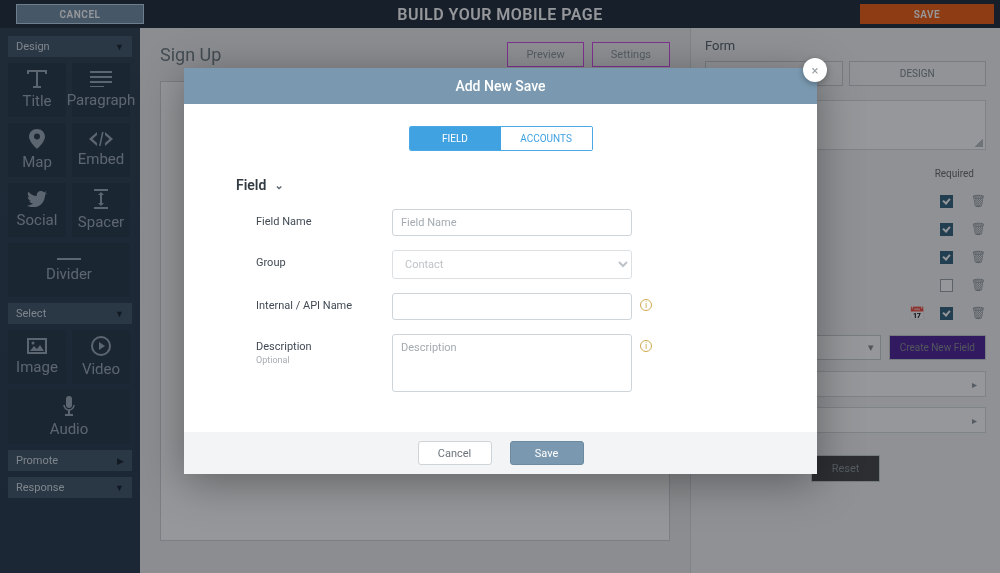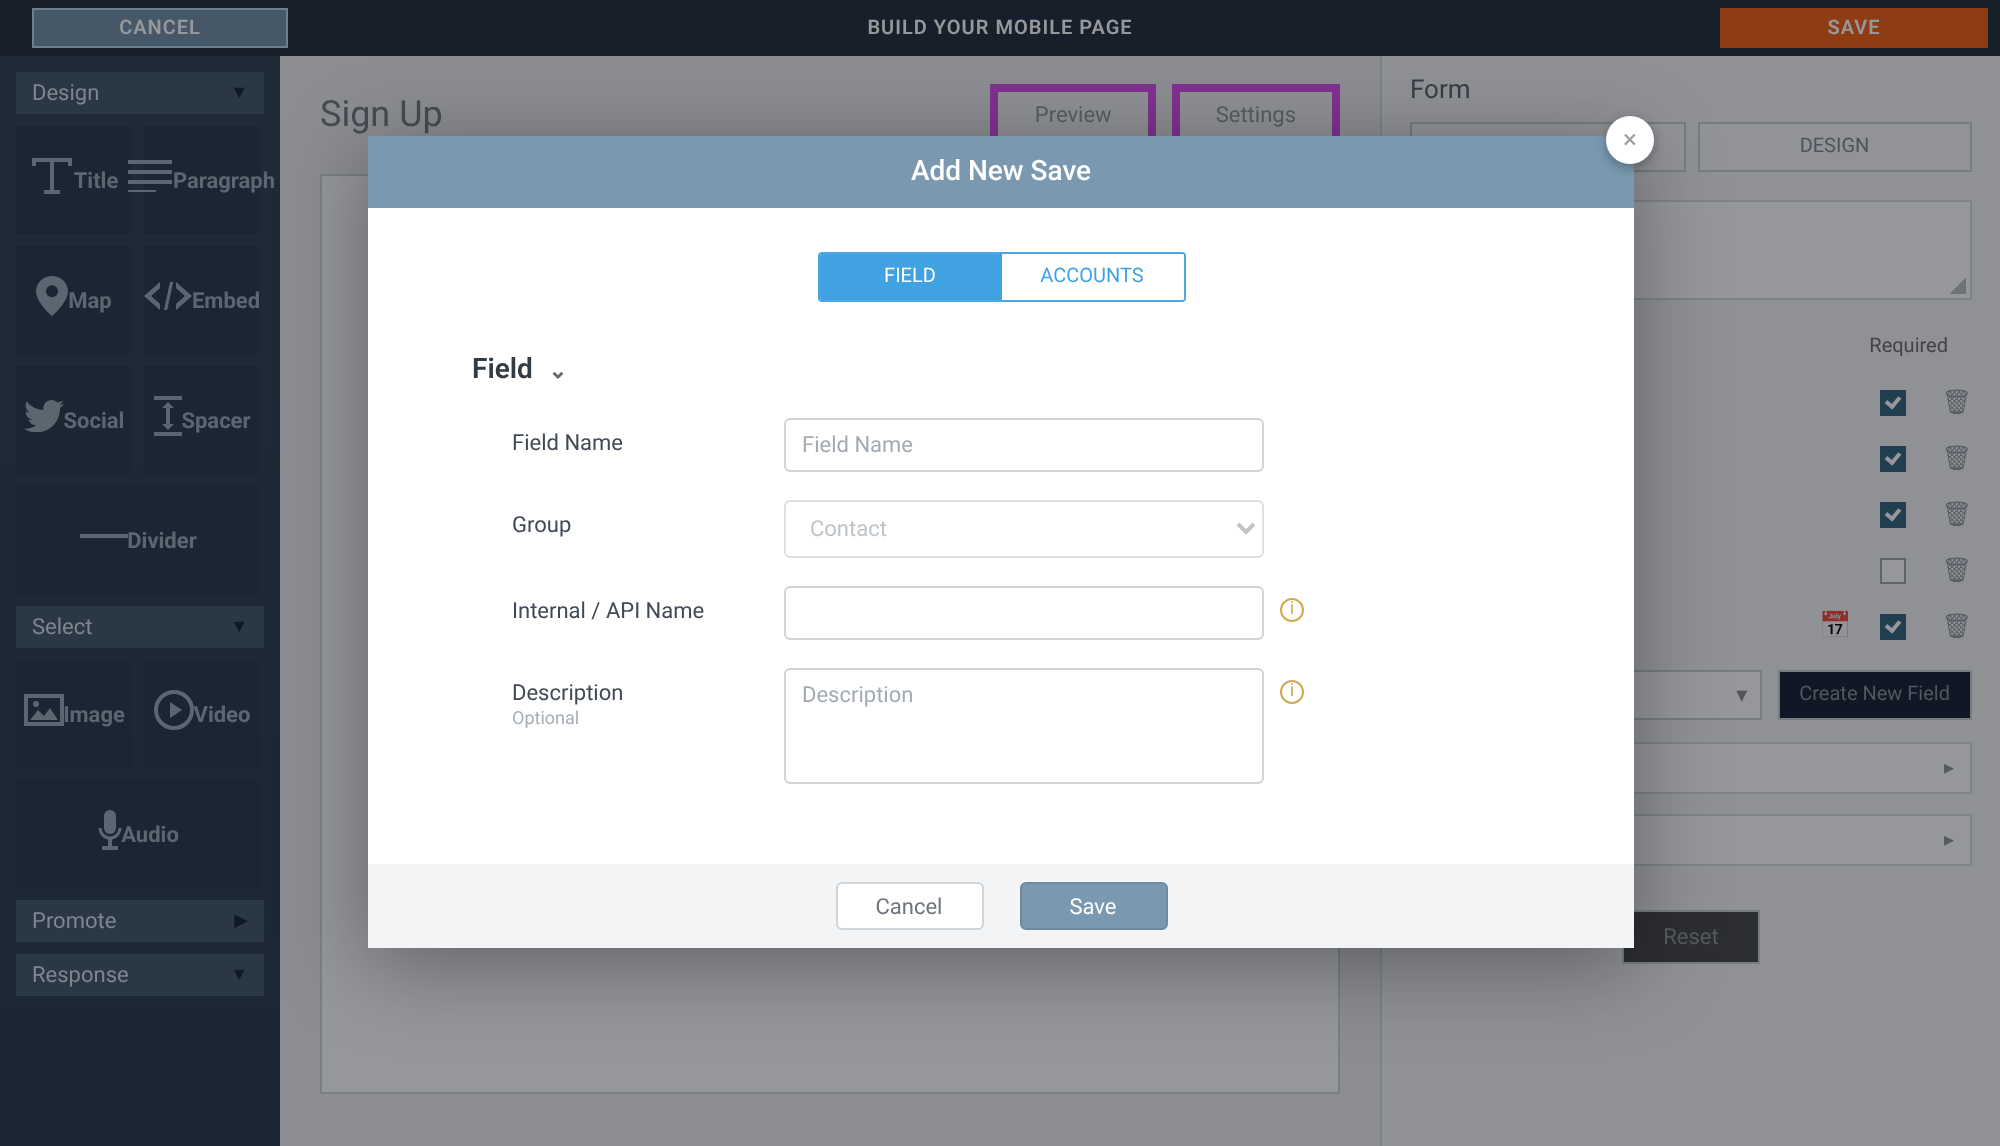--- a/index.html
+++ b/index.html
@@ -1,55 +1,55 @@
 <!DOCTYPE html>
 <html><head>
 <meta charset="utf-8">
 <style>
   *{box-sizing:border-box;margin:0;padding:0;font-family:-apple-system,BlinkMacSystemFont,"Segoe UI",Roboto,Helvetica,Arial,sans-serif;}
   body{width:1000px;height:573px;overflow:hidden;background:#000;position:relative;}
   .app{width:1000px;height:573px;background:#1c2a3a;position:relative;}
   
   .topbar{height:28px;background:#1b2636;display:flex;align-items:center;color:#fff;position:relative;}
   .btn-cancel{position:absolute;left:16px;top:4px;width:128px;height:20px;background:#708ba2;border:1px solid #b7d1e6;color:#fff;font-size:10px;font-weight:600;letter-spacing:.5px;display:flex;align-items:center;justify-content:center;cursor:pointer;}
-  .top-title{flex:1;text-align:center;font-size:10px;font-weight:600;letter-spacing:.5px;color:#fff;}
+  .top-title{flex:1;text-align:center;font-size:16px;font-weight:600;letter-spacing:.5px;color:#fff;}
   .btn-save-top{position:absolute;right:6px;top:4px;width:134px;height:20px;background:#f35a0c;color:#fff;font-size:10px;font-weight:600;letter-spacing:.5px;display:flex;align-items:center;justify-content:center;cursor:pointer;}
   
   .workspace{position:absolute;top:28px;left:0;right:0;bottom:0;display:flex;background:#ebebeb;}
   .sidebar{width:140px;background:linear-gradient(#2a3b4d,#223347);padding:8px;color:#b8c2cc;overflow:hidden;}
   .side-header{display:flex;align-items:center;justify-content:space-between;background:#3c5064;color:#d6dee6;padding:4px 8px;font-size:11px;margin-bottom:6px;cursor:pointer;}
   .side-header .tri{font-size:9px;color:#0f1a25;}
   .tile-grid{display:flex;flex-wrap:wrap;gap:6px;margin-bottom:6px;}
-  .tile{width:58px;height:54px;background:#223244;display:flex;flex-direction:row;align-items:center;justify-content:center;color:#98a6b3;font-size:11px;cursor:pointer;font-weight:bold;}
+  .tile{width:58px;height:54px;background:#223244;display:flex;flex-direction:column;align-items:center;justify-content:center;color:#98a6b3;font-size:15px;cursor:pointer;}
   .tile .ic{font-size:20px;margin-bottom:4px;fill:#98a6b3;display:flex;align-items:center;justify-content:center;}
   .tile-wide{width:122px;}
   .promote .tri,.response .tri{color:#0f1a25;}
   
   .center{flex:1;background:#ededed;position:relative;padding:14px 20px;}
   .page-row{display:flex;align-items:center;justify-content:space-between;}
   .page-title{color:#6d7880;font-size:18px;}
   .pv-st{display:flex;gap:8px;}
-  .ghost-btn{border:4px solid #d946ef;background:#f3f3f3;color:#8c969e;font-size:11px;padding:5px 18px;cursor:pointer;}
+  .ghost-btn{border:1px solid #d946ef;background:#f3f3f3;color:#8c969e;font-size:11px;padding:5px 18px;cursor:pointer;}
   .content-box{margin-top:14px;background:#fff;border:1px solid #cfd4d8;height:460px;}
   
   .rightpanel{width:310px;background:#f5f5f6;border-left:1px solid #d6dadd;padding:10px 14px;position:relative;}
   .rp-title{font-size:13px;color:#525c66;margin-bottom:8px;}
   .rp-tabs{display:flex;gap:6px;margin-bottom:14px;}
   .rp-tab{flex:1;border:1px solid #c9ced2;background:#f7f7f7;color:#7d858d;font-size:10px;padding:6px 0;text-align:center;cursor:pointer;}
   .note-area{background:#fff;border:1px solid #d6dadd;height:50px;margin-bottom:18px;position:relative;}
   .note-area:after{content:"";position:absolute;right:2px;bottom:2px;width:8px;height:8px;background:linear-gradient(135deg,transparent 50%,#b8bdc2 50%);}
   .req-head{text-align:right;font-size:10px;color:#666;margin-bottom:8px;padding-right:12px;}
   .field-row{display:flex;justify-content:flex-end;align-items:center;gap:18px;height:28px;}
   .chk{width:13px;height:13px;border:1px solid #9aa0a6;background:#fff;display:flex;align-items:center;justify-content:center;}
   .chk.on{background:#2f5f7a;border-color:#2f5f7a;}
   .chk.on:after{content:"";width:5px;height:3px;border-left:2px solid #fff;border-bottom:2px solid #fff;transform:rotate(-50deg);margin-top:-2px;}
   .trash{color:#8d949b;font-size:12px;cursor:pointer;}
   .cal{color:#6e7880;font-size:13px;margin-right:-4px;}
   .rp-sel{width:175px;border:1px solid #c9ced2;background:#fff;color:#888;font-size:11px;padding:5px 6px;display:flex;justify-content:space-between;align-items:center;}
-  .rp-newfield{border:1px solid #c9ced2;background:#0f172a;color:#838a91;font-size:10px;padding:6px 10px;cursor:pointer;}
+  .rp-newfield{border:1px solid #c9ced2;background:#4c1d95;color:#838a91;font-size:10px;padding:6px 10px;cursor:pointer;}
   .rp-bar{background:#fff;border:1px solid #d6dadd;height:26px;margin-top:10px;display:flex;justify-content:flex-end;align-items:center;padding-right:8px;color:#8b929a;font-size:10px;}
   .rp-reset{border:1px solid #c9ced2;background:#404040;color:#8b929a;font-size:11px;padding:6px 20px;margin:22px auto 0;display:block;cursor:pointer;}
   
   .dim{position:absolute;inset:0;background:rgba(20,25,32,.45);}
   
   .modal{position:absolute;left:184px;top:68px;width:633px;background:#fff;box-shadow:0 8px 40px rgba(0,0,0,.35);}
   .modal-close{position:absolute;right:-10px;top:-10px;width:24px;height:24px;border-radius:50%;background:#fff;box-shadow:0 2px 6px rgba(0,0,0,.3);color:#9aa0a6;display:flex;align-items:center;justify-content:center;cursor:pointer;font-size:13px;}
   .modal-head{height:36px;background:#7a99b0;color:#fff;display:flex;align-items:center;justify-content:center;font-size:14px;font-weight:500;}
   .modal-body{padding:18px 40px 22px;}
   .seg{display:flex;width:184px;margin:4px auto 26px;border:1px solid #4aa9e4;border-radius:2px;overflow:hidden;}

